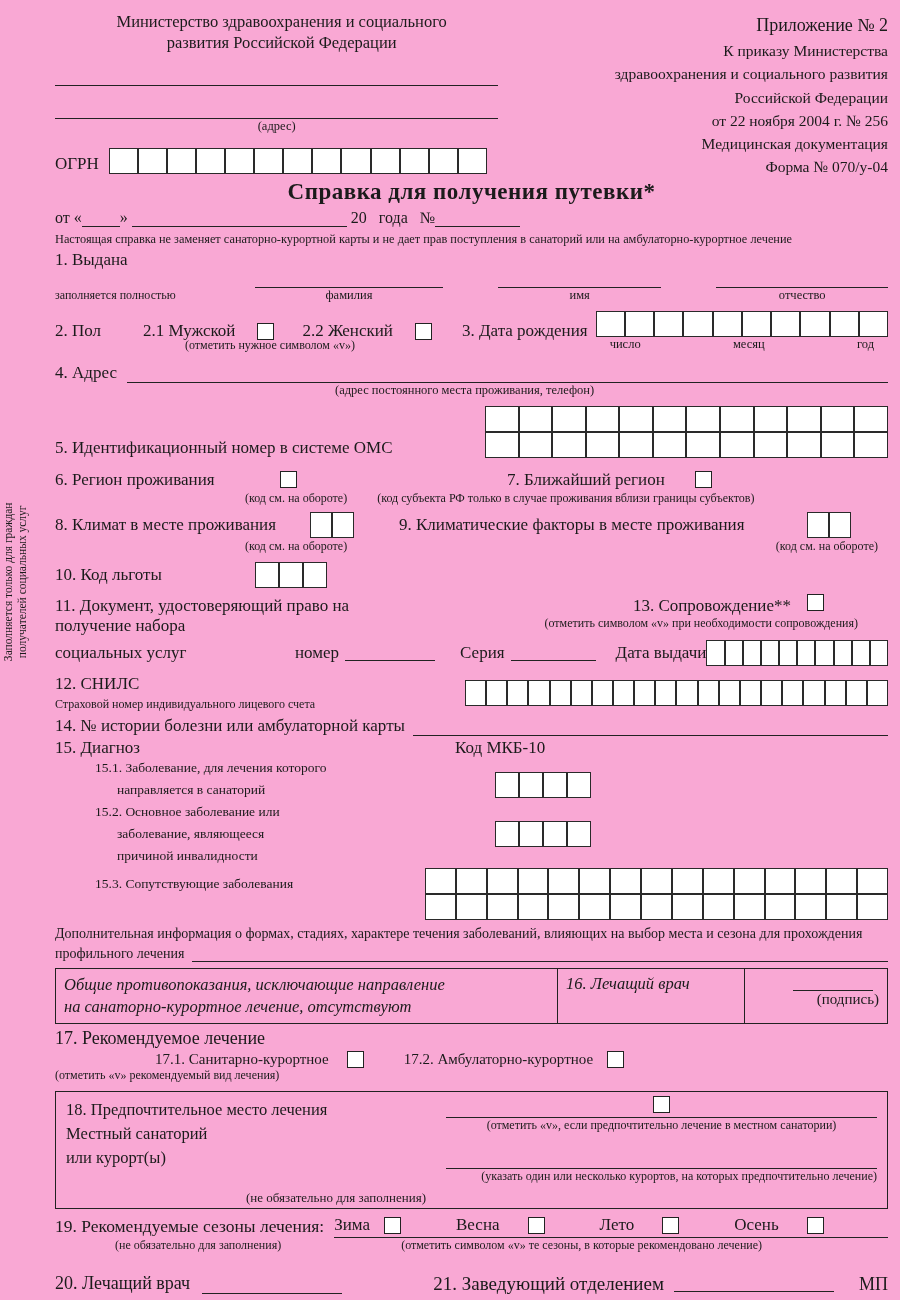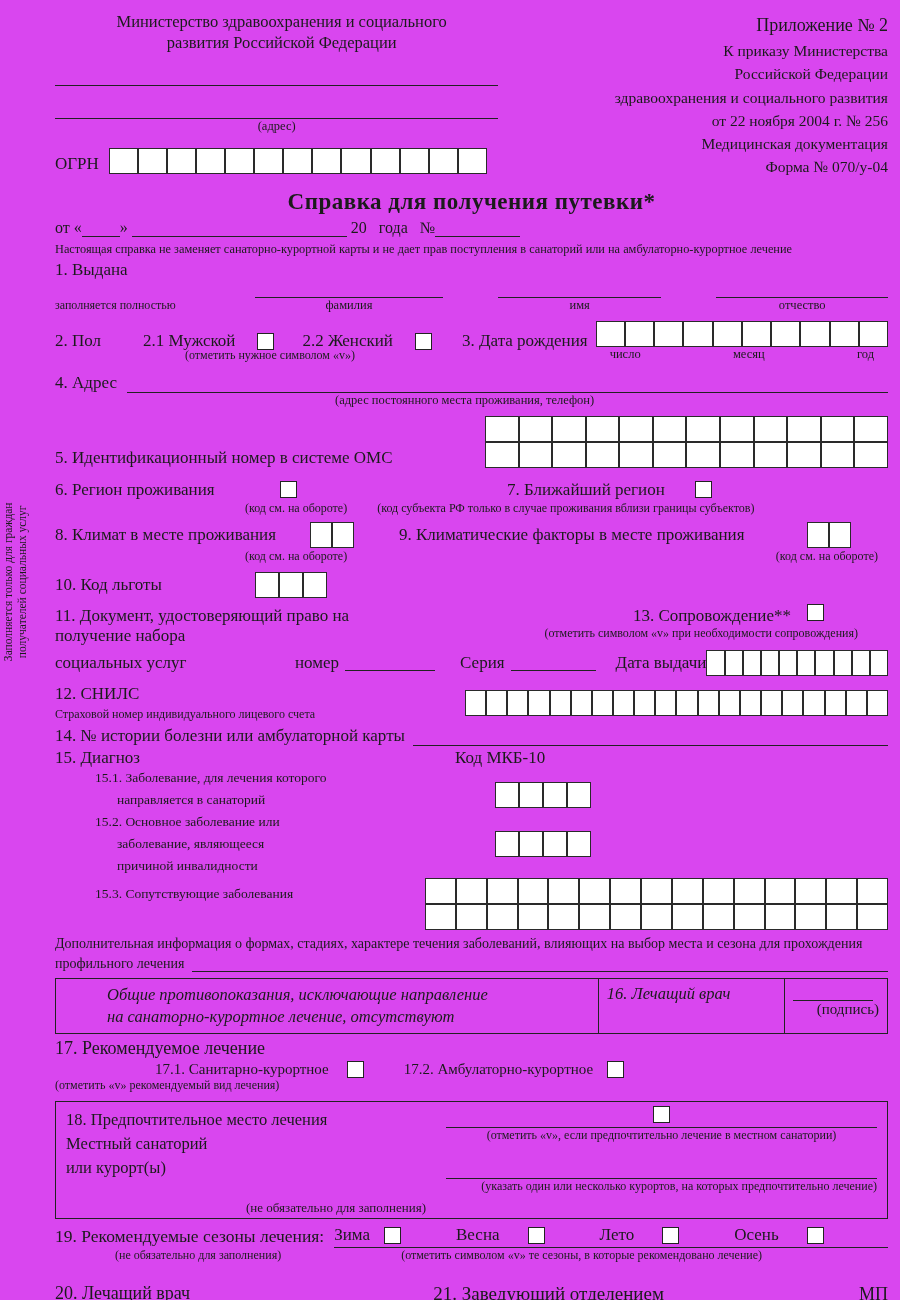--- a/index.html
+++ b/index.html
@@ -1,41 +1,41 @@
 <!DOCTYPE html>
 <html><head>
 <meta charset="utf-8">
 <style>
   html,body{margin:0;padding:0;background:#e8e8e8;}
   body{width:900px;height:1300px;font-family:"Liberation Serif","DejaVu Serif",serif;color:#1b1b1b;}
-  .page{position:relative;width:900px;height:1300px;background:#d946ef;overflow:hidden;
+  .page{position:relative;width:900px;height:1300px;background:#f9a8d4;overflow:hidden;
         padding:8px 12px 0 55px;box-sizing:border-box;}
   .sm{font-size:12px;}
   .caption{font-size:12.5px;text-align:center;}
   .blank{display:inline-block;border-bottom:1.5px solid #222;height:15px;vertical-align:bottom;}
   .chk{display:inline-block;width:15px;height:15px;border:1.6px solid #222;vertical-align:middle;background:#fff;}
   .boxstrip{display:grid;}
   .cell{border:1px solid #2a2a2a;height:24px;background:#fff;}
   .row{display:flex;align-items:flex-end;}
   .vmid{align-items:center;}
   
   .hdr{display:flex;justify-content:space-between;}
   .hdr-left{width:455px;}
   .ministry{text-align:center;font-size:16.5px;line-height:1.25;padding:4px 30px 0 40px;}
   .uline{border-bottom:1.5px solid #222;height:20px;}
   .hdr-right{width:400px;text-align:right;font-size:15.5px;line-height:1.5;padding-top:4px;}
   .hdr-right .first{font-size:18px;}
   .ogrn-row{display:flex;align-items:flex-end;margin-top:14px;}
-  .title{text-align:center;font-size:23px;font-weight:bold;margin-top:10px;letter-spacing:.5px;}
+  .title{text-align:center;font-size:23px;font-weight:bold;letter-spacing:.5px;}
   .dateline{font-size:16px;margin-top:4px;}
   .note-line{font-size:12.3px;margin-top:5px;white-space:nowrap;}
   .sec-label{font-size:17px;}
   .side-note{position:absolute;top:568px;left:-103px;width:238px;text-align:center;
              font-size:11.5px;line-height:1.2;transform:rotate(-90deg);}
-  .contra{display:flex;border:1.6px solid #222;margin-top:6px;padding-left:43px;}
+  .contra{display:flex;border:1.6px solid #222;margin-top:6px;}
   .contra>div{padding:5px 8px;}
   .contra .c1{width:485px;border-right:1.6px solid #222;font-style:italic;font-size:16.5px;line-height:1.35;}
   .contra .c2{width:170px;border-right:1.6px solid #222;font-style:italic;font-size:16.5px;}
   .contra .c3{flex:1;font-size:15px;text-align:right;}
   .box18{border:1.6px solid #222;margin-top:8px;padding:6px 10px;position:relative;height:118px;box-sizing:border-box;}
 </style>
 </head>
 <body>
 
 <div class="page">
@@ -66,22 +66,22 @@
             <span class="cell"></span>
             <span class="cell"></span>
             <span class="cell"></span>
             <span class="cell"></span>
           </div>
       </div>
     </div>
     <div class="hdr-right">
       <div class="first">Приложение № 2</div>
       <div>К приказу Министерства</div>
+      <div>здравоохранения и социального развития</div>
       <div>Российской Федерации</div>
-      <div>здравоохранения и социального развития</div>
       <div>от 22 ноября 2004 г. № 256</div>
       <div>Медицинская документация</div>
       <div>Форма № 070/у-04</div>
     </div>
   </div>
 
   <div class="title">Справка для получения путевки*</div>
   <div class="dateline">
     <span>от «</span><span class="blank" style="width:38px;"></span><span>»</span>
     <span class="blank" style="width:215px;"></span>

